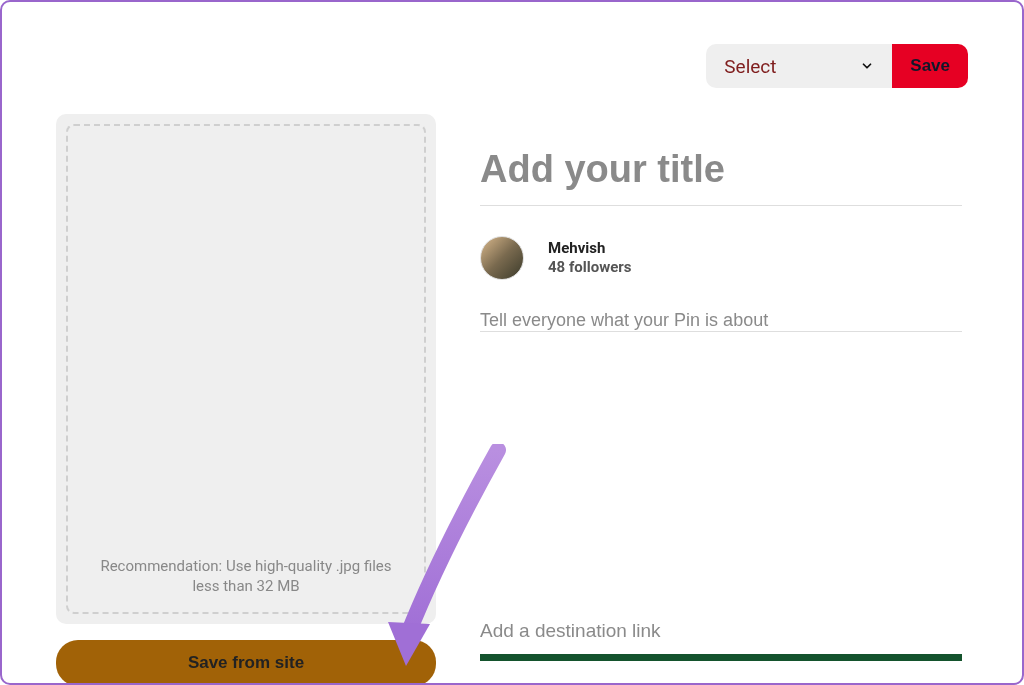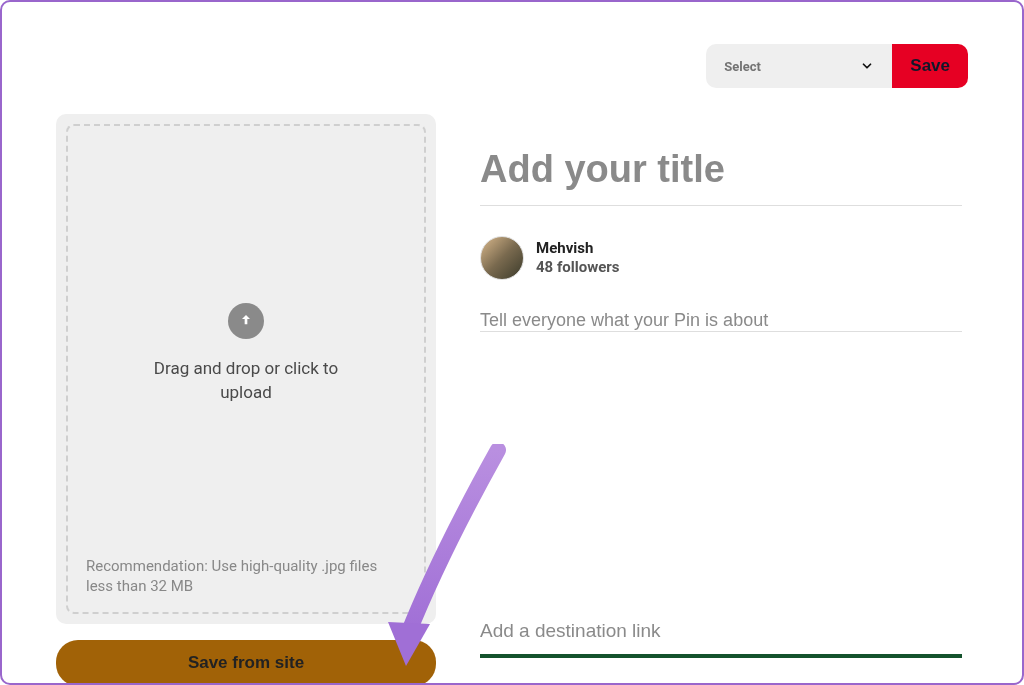--- a/index.html
+++ b/index.html
@@ -35,23 +35,23 @@
       align-items: center;
       justify-content: space-between;
       background: #efefef;
       border-radius: 10px 0 0 10px;
       height: 44px;
       padding: 0 18px;
       min-width: 186px;
       cursor: pointer;
     }
     .board-select span {
-      color: #737373;
-      font-size: 13px;
-      font-weight: 700;
+      color: #7f1d1d;
+      font-size: 19px;
+      font-weight: 400;
     }
     .chevron-down {
       width: 14px;
       height: 14px;
     }
     .save-btn {
       background: #e60023;
       color: #0f172a;
       border: none;
       height: 44px;
@@ -107,21 +107,21 @@
       font-size: 17px;
       text-align: center;
       line-height: 1.4;
       max-width: 220px;
     }
     .upload-recommendation {
       position: absolute;
       bottom: 16px;
       left: 18px;
       right: 18px;
-      text-align: left;
+      text-align: center;
       color: #888;
       font-size: 15px;
       line-height: 1.35;
     }
     .save-from-site {
       margin-top: 16px;
       background: #a16207;
       border: none;
       border-radius: 22px;
       height: 46px;
@@ -142,21 +142,21 @@
       font-size: 38px;
       font-weight: 700;
       color: #be185d;
       padding: 8px 0 14px 0;
       outline: none;
     }
     .title-input::placeholder { color: #8a8a8a; }
     .user-row {
       display: flex;
       align-items: center;
-      gap: 12px;
+      gap: 24px;
       margin-top: 30px;
       margin-bottom: 20px;
     }
     .avatar {
       width: 44px;
       height: 44px;
       border-radius: 50%;
       background: linear-gradient(135deg, #d9b88c 0%, #7a6a4f 50%, #3a3a2a 100%);
       overflow: hidden;
       border: 1px solid #e0e0e0;
@@ -182,21 +182,21 @@
       border-bottom: 1px solid #dedede;
       font-size: 18px;
       color: #333;
       padding: 10px 0 0 0;
       outline: none;
     }
     .desc-input::placeholder { color: #8a8a8a; }
     .dest-input {
       width: 100%;
       border: none;
-      border-bottom: 4px solid #14532d;
+      border-bottom: 7px solid #14532d;
       font-size: 19px;
       color: #0f172a;
       padding: 10px 0 12px 0;
       margin-top: 278px;
       outline: none;
     }
     .dest-input::placeholder { color: #8a8a8a; }
     .annotation-arrow {
       position: absolute;
       left: 378px;
@@ -215,28 +215,20 @@
           <polyline points="6 9 12 15 18 9"></polyline>
         </svg>
     </div>
     <button class="save-btn">Save</button>
   </div>
 
   <div class="main">
     <div class="left">
       <div class="upload-area">
         <div class="upload-inner">
-          <div class="upload-center">
-            <div class="upload-circle">
-              <svg width="16" height="16" viewBox="0 0 24 24" fill="#fff">
-                  <path d="M12 3l6 6h-4v8h-4v-8H6l6-6z"></path>
-                </svg>
-            </div>
-            <div class="upload-text">Drag and drop or click to upload</div>
-          </div>
           <div class="upload-recommendation">Recommendation: Use high-quality .jpg files less than 32 MB</div>
         </div>
       </div>
       <button class="save-from-site">Save from site</button>
     </div>
 
     <div class="right">
       <input class="title-input" placeholder="Add your title" style="">
       <div class="user-row">
         <div class="avatar"></div>

